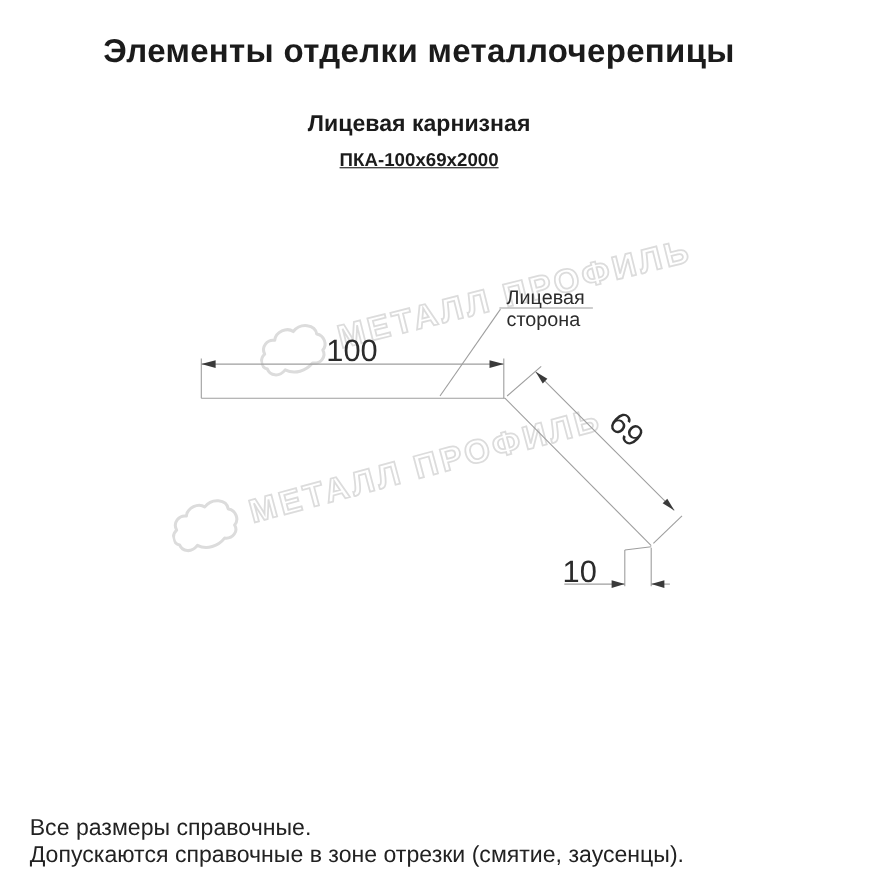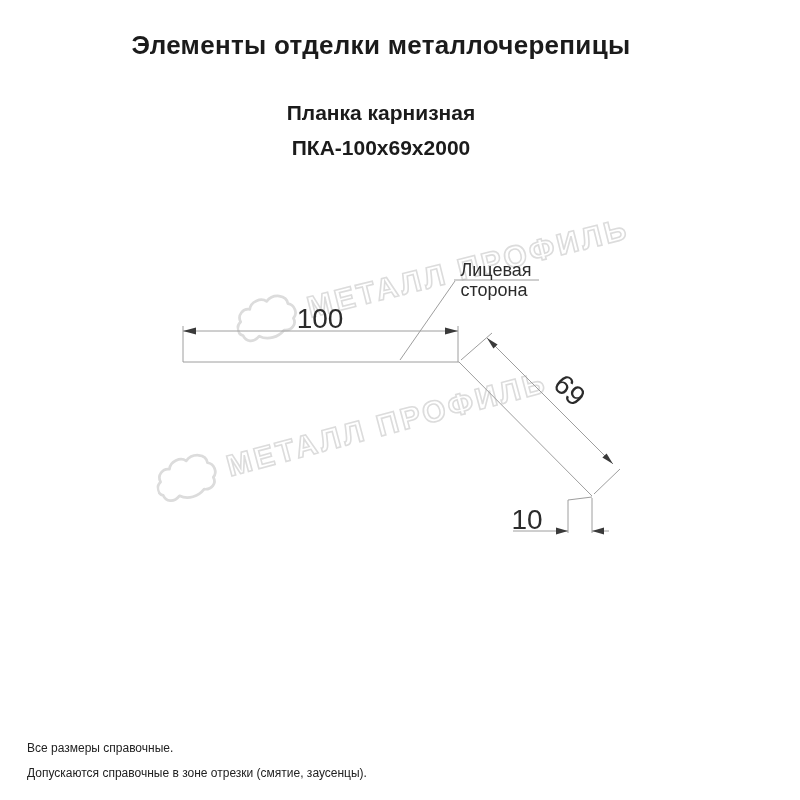--- a/index.html
+++ b/index.html
@@ -8,23 +8,23 @@
     background:#ffffff;
     position:relative;
     overflow:hidden;
     font-family:"Liberation Sans", sans-serif;
     color:#1c1c1c;
   }
   .hdr{
     position:absolute;left:0;width:762px;text-align:center;
     font-weight:bold;color:#1b1b1b;
   }
-  .title{top:30px;font-size:26px;letter-spacing:0.3px;}
+  .title{top:30px;font-size:30px;letter-spacing:0.3px;}
   .subtitle1{top:101px;font-size:21px;}
-  .subtitle2{top:136px;font-size:21px;}
+  .subtitle2{top:136px;font-size:17px;text-decoration:underline;}
   .watermark{
     position:absolute;
     display:flex;align-items:center;gap:10px;
     transform-origin:left center;
     white-space:nowrap;
     z-index:1;
   }
   .wm-text{
     font-size:30px;font-weight:bold;letter-spacing:3px;
     color:#e4e4e4;
@@ -32,30 +32,30 @@
     -webkit-text-stroke:1.6px #dcdcdc;
   }
   .wm1{left:236px;top:301px;transform:rotate(-14deg);}
   .wm2{left:156px;top:461px;transform:rotate(-15deg);}
   svg.diagram{position:absolute;left:0;top:0;z-index:2;}
   .dline{stroke:#9e9e9e;stroke-width:1;fill:none;}
   .arrow{fill:#3a3a3a;stroke:none;}
   .dimtxt{font-family:"Liberation Sans",sans-serif;font-size:28px;fill:#2b2b2b;}
   .lbltxt{font-family:"Liberation Sans",sans-serif;font-size:18px;fill:#2b2b2b;}
   .footer-line{
-    position:absolute;left:27px;font-size:12px;color:#222222;z-index:3;
+    position:absolute;left:27px;font-size:21px;color:#222222;z-index:3;
   }
   .fl1{top:741px;}
   .fl2{top:766px;}
 </style>
 </head>
 <body>
 
 <div class="hdr title">Элементы отделки металлочерепицы</div>
-<div class="hdr subtitle1">Планка карнизная</div>
+<div class="hdr subtitle1">Лицевая карнизная</div>
 <div class="hdr subtitle2">ПКА-100х69х2000</div>
 
 <div class="watermark wm1">
   <svg width="64" height="50" viewBox="0 0 70 54">
     <path d="M22,44 C14,50 6,46 5,39 C-1,36 0,27 6,24 C4,16 12,10 19,13 C22,5 34,3 39,9 C48,2 62,7 61,17 C68,20 69,30 63,34 C65,41 58,47 50,44 C42,50 30,51 22,44 Z" fill="#ffffff" stroke="#dcdcdc" stroke-width="3" stroke-linejoin="round"></path>
   </svg>
   <span class="wm-text">МЕТАЛЛ ПРОФИЛЬ</span>
 </div>
 <div class="watermark wm2">
   <svg width="64" height="50" viewBox="0 0 70 54">

